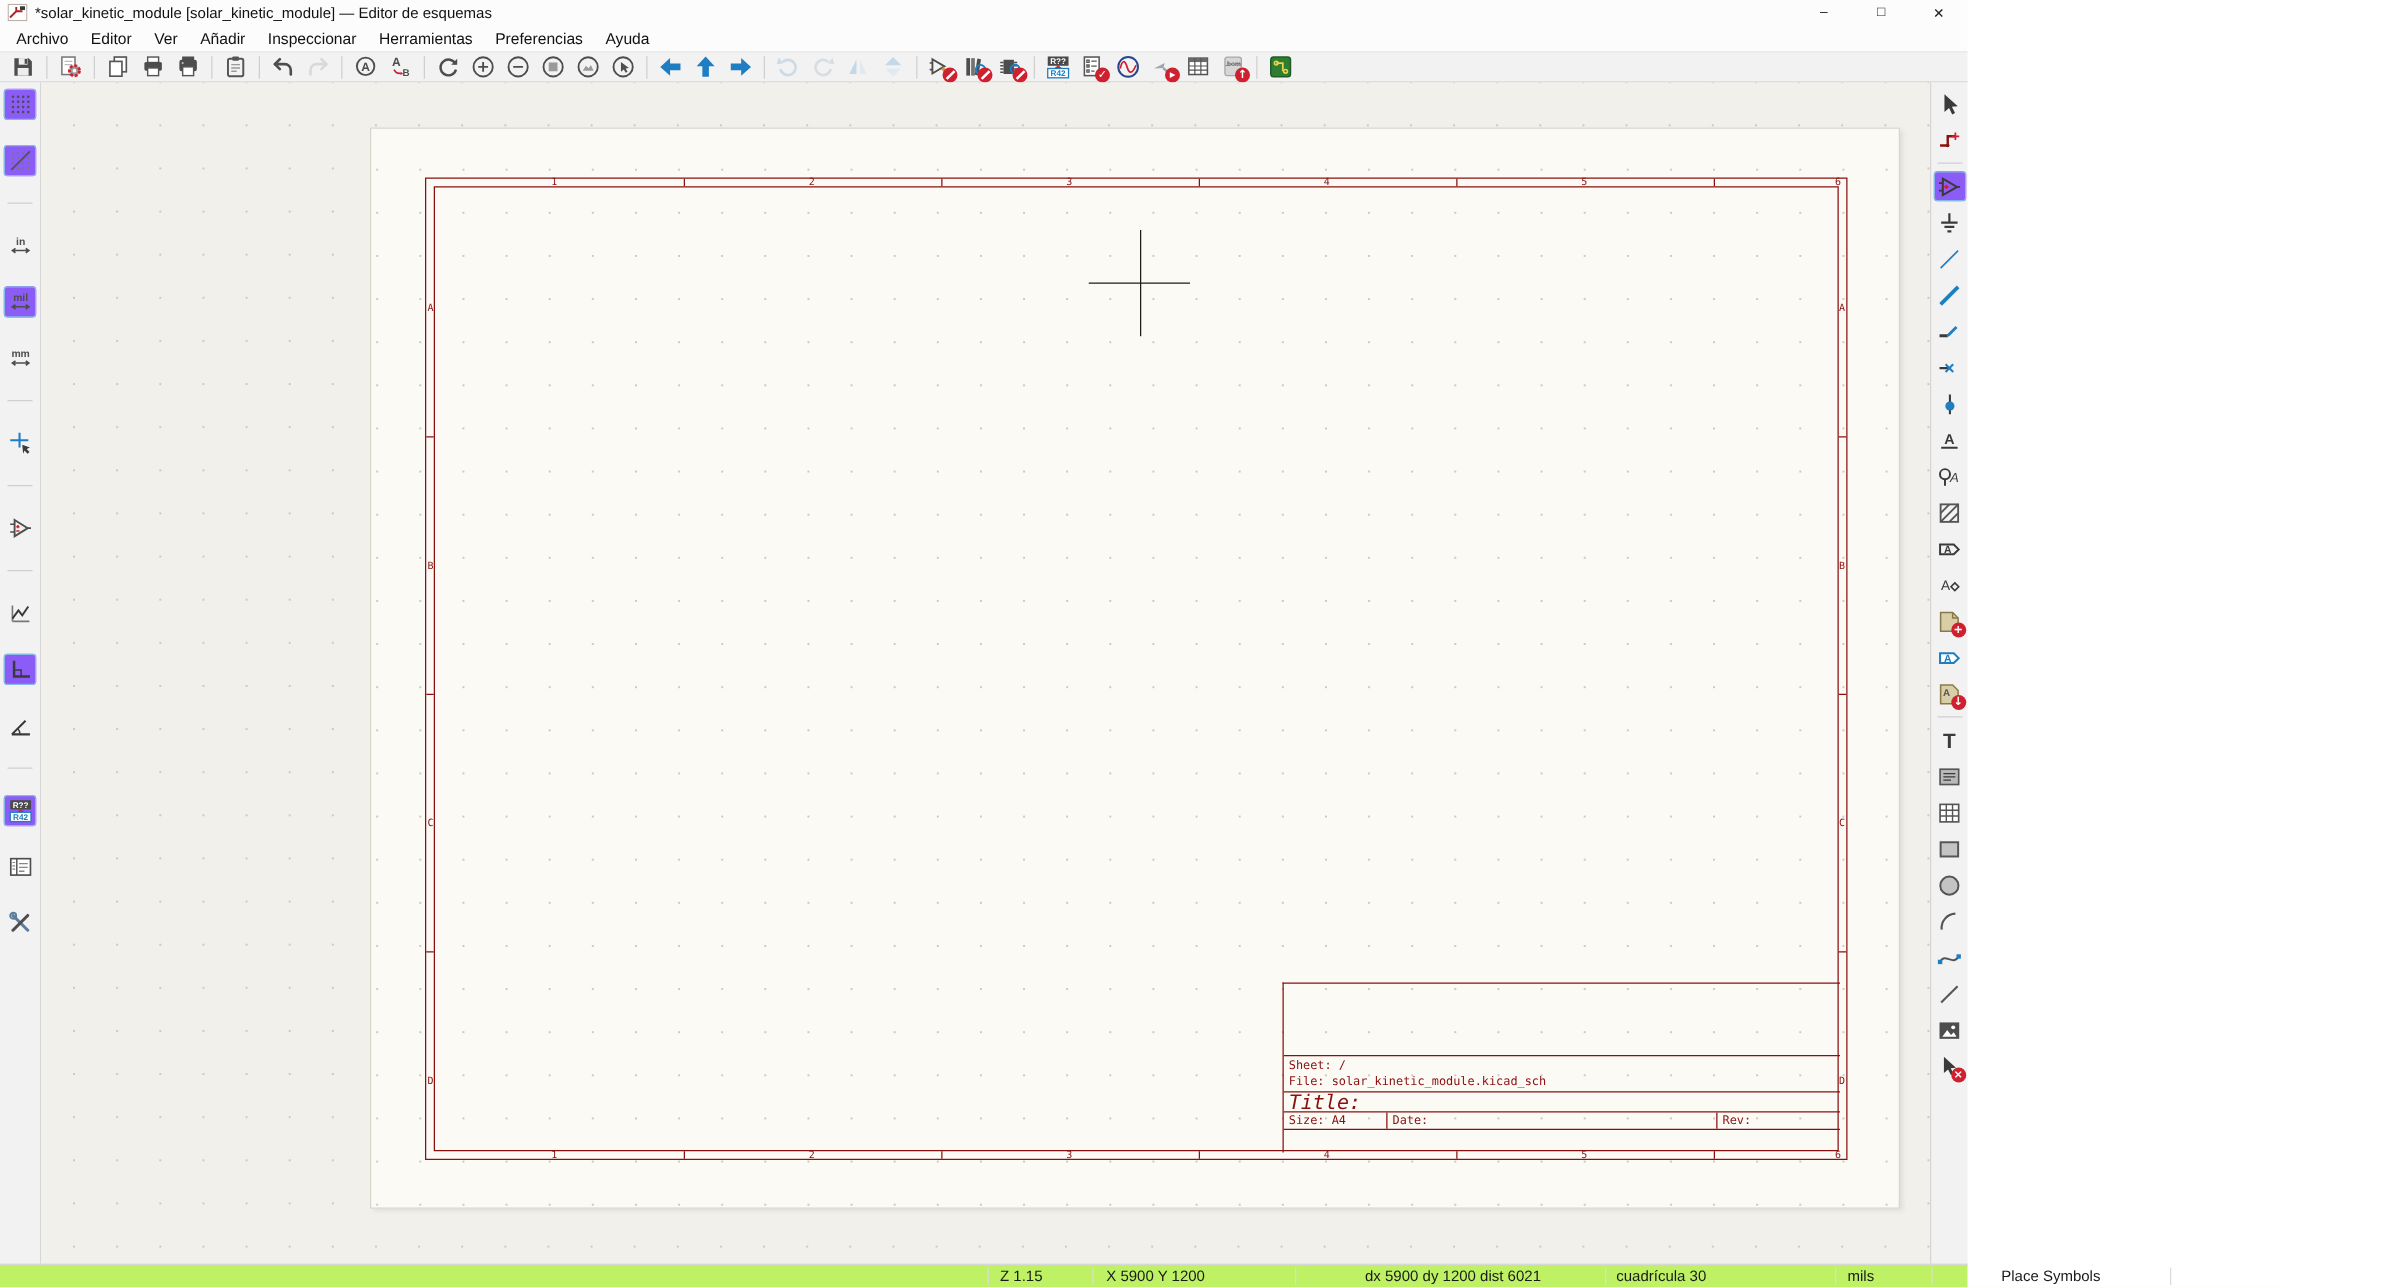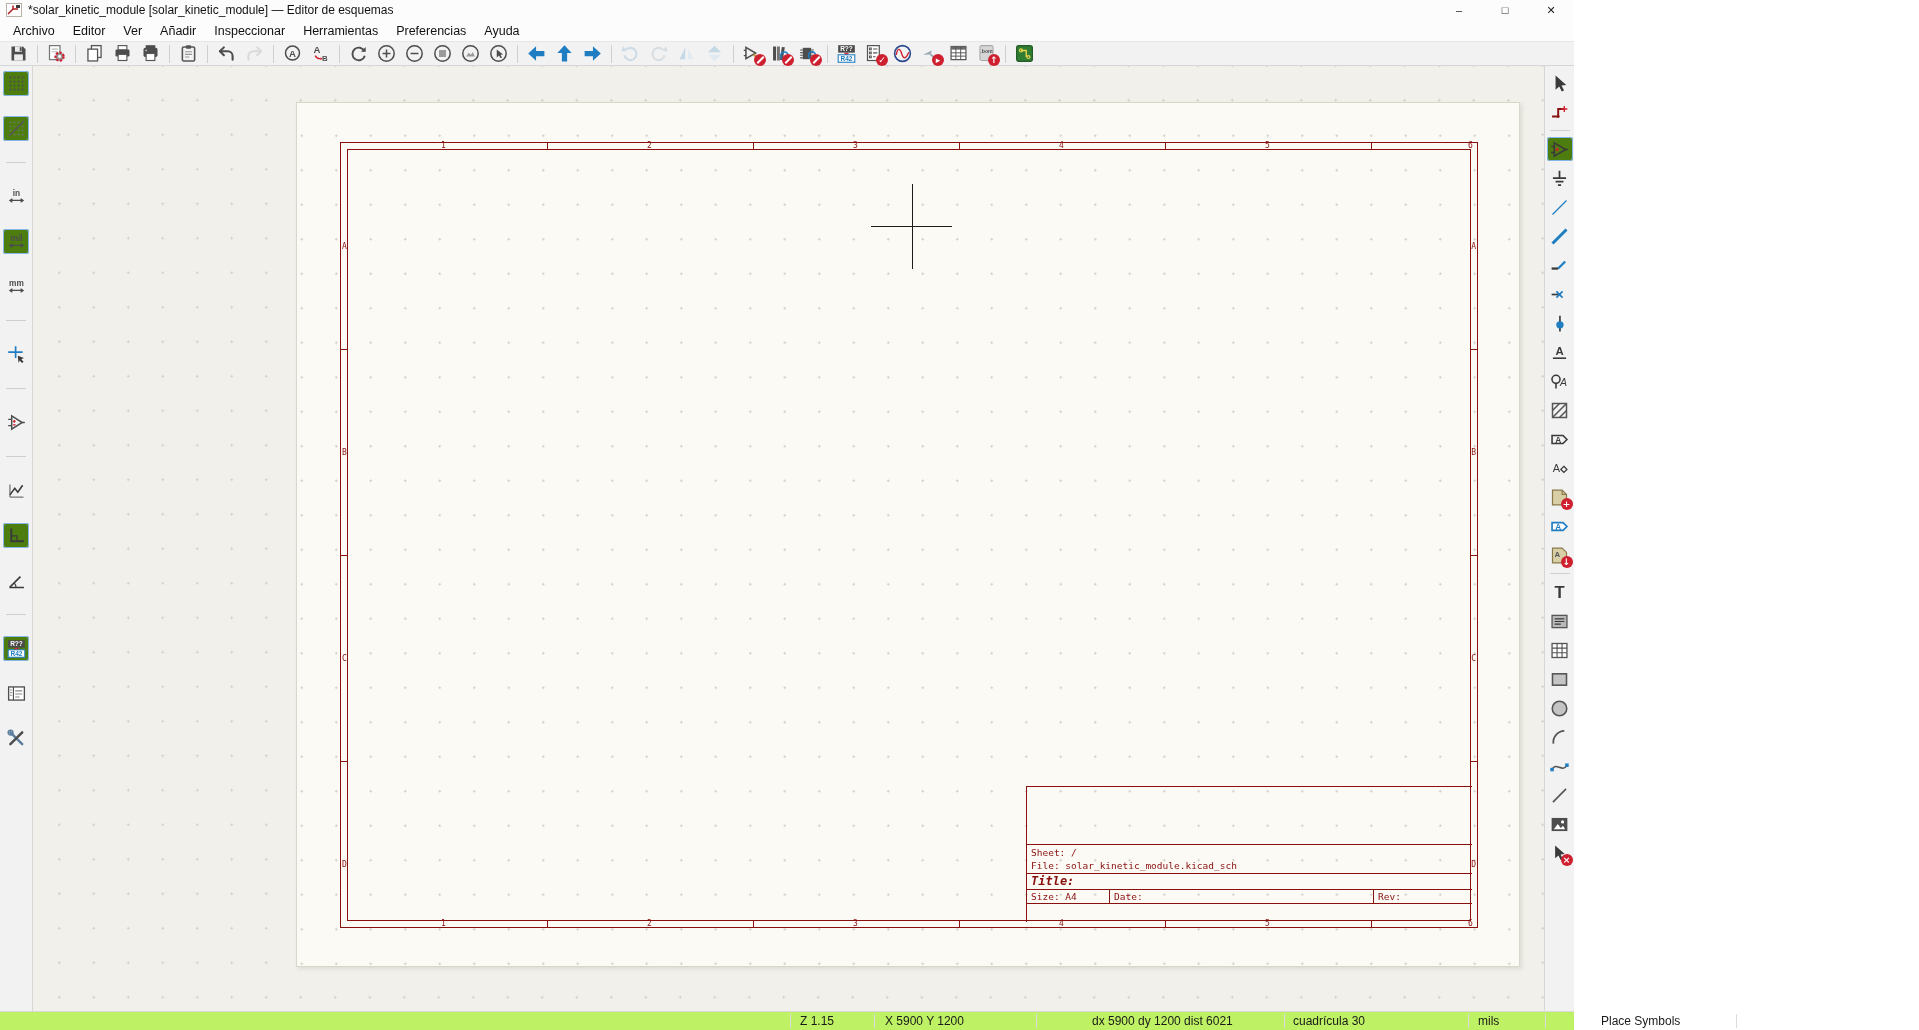--- a/index.html
+++ b/index.html
@@ -20,21 +20,21 @@
   .wbtns{margin-left:auto;display:flex;height:100%}
   .wbtn{width:46px;height:100%;display:flex;align-items:center;justify-content:center;font-size:11px;color:#222;cursor:default}
 
   
   .menubar{height:21px;display:flex;align-items:center;background:#fcfcfc;font-size:12.5px;color:#111;padding-left:4px;flex:0 0 auto}
   .menu-item{padding:2px 9px;border-radius:2px}
 
   
   .toolbar-top{height:25px;background:var(--chrome);border-top:1px solid #e6e6e6;border-bottom:1px solid #d6d6d6;display:flex;align-items:center;padding-left:5px;gap:1px;flex:0 0 auto}
   .tbtn{width:27px;height:23px;display:flex;align-items:center;justify-content:center;border-radius:3px;position:relative;flex:0 0 auto}
-  .tbtn.active{background:#4d7c0f;box-shadow:inset 0 0 0 1px #85b8e8}
+  .tbtn.active{background:#8b5cf6;box-shadow:inset 0 0 0 1px #85b8e8}
   .tbtn.disabled{opacity:.55}
   .ic{display:flex;align-items:center;justify-content:center;pointer-events:none}
   .tsep{width:1px;height:18px;background:#cfcfcf;margin:0 4px;flex:0 0 auto}
   .ov{position:absolute;width:12px;height:12px;border-radius:50%;background:var(--danger);color:#fff;
       font-size:9px;font-weight:bold;line-height:12px;text-align:center;right:0;bottom:-1px;
       font-family:"DejaVu Sans",sans-serif}
   .ov.no::after{content:"";position:absolute;left:1.5px;top:5px;width:9px;height:2px;background:#fff;transform:rotate(-45deg)}
 
   
   .main{flex:1 1 auto;display:flex;min-height:0}
@@ -60,21 +60,21 @@
   .rtick{height:1px;width:6px}
   .flabel{position:absolute;color:var(--red);font-size:8px;line-height:8px;font-family:"DejaVu Sans Mono",monospace}
 
   
   .titleblock{position:absolute;left:729px;top:683px;width:446px;height:136px;
     border-left:1px solid var(--red);border-top:1px solid var(--red);
     color:var(--red);font-family:"DejaVu Sans Mono",monospace;font-size:9.5px}
   .tb-row{position:absolute;left:0;right:0}
   .tb-comment{top:0;height:58px;border-bottom:1px solid var(--red)}
   .tb-sheetfile{top:58px;height:29px;border-bottom:1px solid var(--red);padding:1px 0 0 4px;line-height:13px}
-  .tb-title{top:87px;height:16px;border-bottom:1px solid var(--red);font-weight:bold;font-size:12px;line-height:15px;padding-left:4px;font-style:italic}
+  .tb-title{top:87px;height:16px;border-bottom:1px solid var(--red);font-weight:normal;font-size:16px;line-height:15px;padding-left:4px;font-style:italic}
   .tb-meta{top:103px;height:14px;border-bottom:1px solid var(--red);display:flex;line-height:13px}
   .tb-size{width:83px;border-right:1px solid var(--red);padding-left:4px}
   .tb-date{flex:1;border-right:1px solid var(--red);padding-left:4px}
   .tb-rev{width:98px;padding-left:4px}
   .tb-bottom{top:117px;height:19px;display:flex;line-height:13px}
   .tb-company{width:348px;border-right:1px solid var(--red);padding-left:4px;padding-top:1px}
   .tb-id{flex:1;padding-left:4px;padding-top:1px}
 
   
   .crosshair-h{position:absolute;left:838px;top:160px;width:81px;height:1px;background:#1c1c1c}

